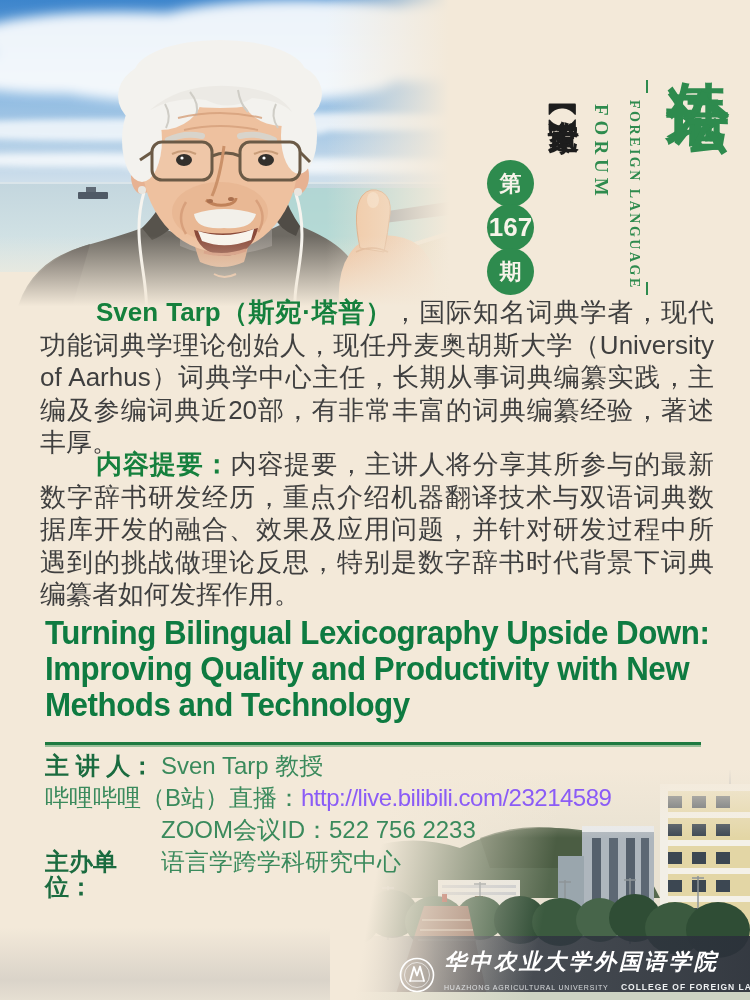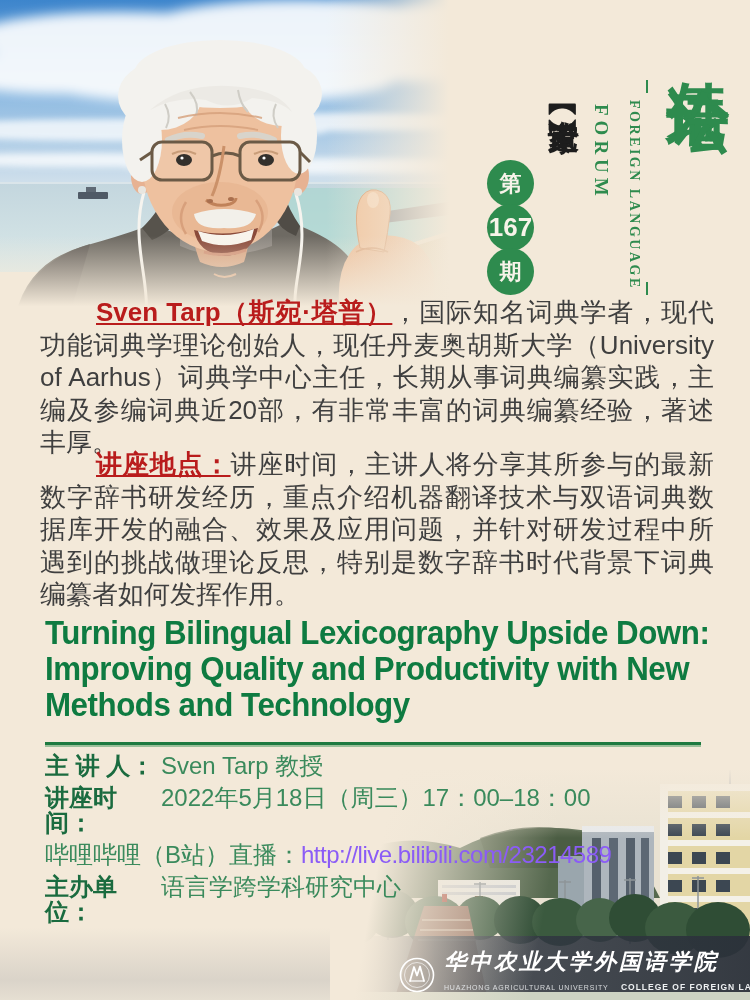--- a/index.html
+++ b/index.html
@@ -50,21 +50,21 @@
   .circle + .circle{margin-top:-3px;}
   .circle.num{font-size:26px;letter-spacing:0;}
   
   .para{
     position:absolute;left:40px;width:674px;margin:0;
     font-size:26px;line-height:32.5px;color:#3f3f3f;
     text-align:justify;text-indent:56px;
   }
   .p1{top:296px;}
   .p2{top:448px;}
-  .green-strong{color:#b91c1c;font-weight:bold;text-decoration:underline;}
+  .green-strong{color:#15803d;font-weight:bold;}
   
   .title{position:absolute;left:45px;top:614px;width:732px;
     transform:scaleX(0.92);transform-origin:0 0;}
   .title .tline{
     white-space:nowrap;font-size:34px;line-height:36px;font-weight:bold;
     color:#0e7b41;letter-spacing:-0.5px;
   }
   .rule{position:absolute;left:45px;top:742px;width:656px;height:3px;background:#1d7a40;
     box-shadow:0 2px 0 rgba(46,139,78,0.45);}
   
@@ -240,21 +240,21 @@
     <div class="circle num">
         <span>167</span>
       </div>
     <div class="circle">
         <span>期</span>
       </div>
   </div>
 
   <p class="para p1"><span class="green-strong">Sven Tarp（斯宛·塔普）</span><span>，国际知名词典学者，现代功能词典学理论创始人，现任丹麦奥胡斯大学（University of Aarhus）词典学中心主任，长期从事词典编纂实践，主编及参编词典近20部，有非常丰富的词典编纂经验，著述丰厚。</span></p>
 
-  <p class="para p2"><span class="green-strong">讲座地点：</span><span>讲座时间，主讲人将分享其所参与的最新数字辞书研发经历，重点介绍机器翻译技术与双语词典数据库开发的融合、效果及应用问题，并针对研发过程中所遇到的挑战做理论反思，特别是数字辞书时代背景下词典编纂者如何发挥作用。</span></p>
+  <p class="para p2"><span class="green-strong">内容提要：</span><span>内容提要，主讲人将分享其所参与的最新数字辞书研发经历，重点介绍机器翻译技术与双语词典数据库开发的融合、效果及应用问题，并针对研发过程中所遇到的挑战做理论反思，特别是数字辞书时代背景下词典编纂者如何发挥作用。</span></p>
 
   <div class="title">
     <div class="tline">Turning Bilingual Lexicography Upside Down:</div>
     <div class="tline">Improving Quality and Productivity with New</div>
     <div class="tline">Methods and Technology</div>
   </div>
   <div class="rule"></div>
 
   <div class="mist"></div>
   <div class="campus">
@@ -348,25 +348,25 @@
     <div class="campus-fade-top"></div>
     <div class="campus-fade-left"></div>
   </div>
 
   <div class="details">
     <div class="drow">
       <span class="drow-label">主 讲 人：</span>
       <span class="drow-value">Sven Tarp 教授</span>
     </div>
     <div class="drow">
-      <span class="drow-label">讲座时间：</span>
-      <span class="drow-value">2022年5月18日（周三）17：00–18：00</span>
+      <span class="drow-value"><span>哔哩哔哩（B站）直播：</span><a href="#">http://live.bilibili.com/23214589</a></span>
     </div>
     <div class="drow">
-      <span class="drow-value"><span>哔哩哔哩（B站）直播：</span><a href="#">http://live.bilibili.com/23214589</a></span>
+      <span class="drow-label"></span>
+      <span class="drow-value">ZOOM会议ID：522 756 2233</span>
     </div>
     <div class="drow last">
       <span class="drow-label">主办单位：</span>
       <span class="drow-value">语言学跨学科研究中心</span>
     </div>
   </div>
 
   <div class="logo">
     <svg class="logo-emblem" viewBox="0 0 38 38">
       <circle cx="19" cy="19" r="16.5" stroke="#ffffff" stroke-width="1.6" fill="none"></circle>

